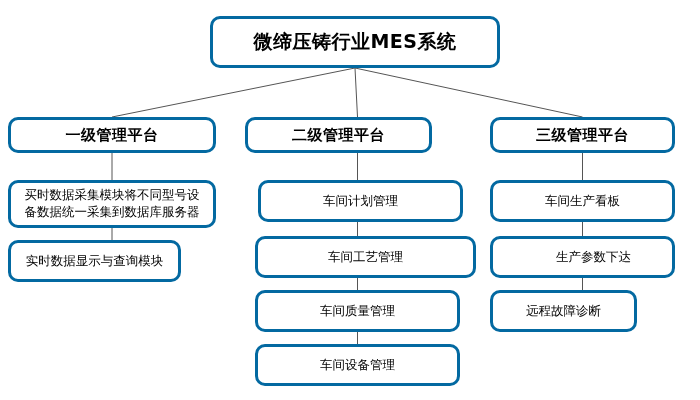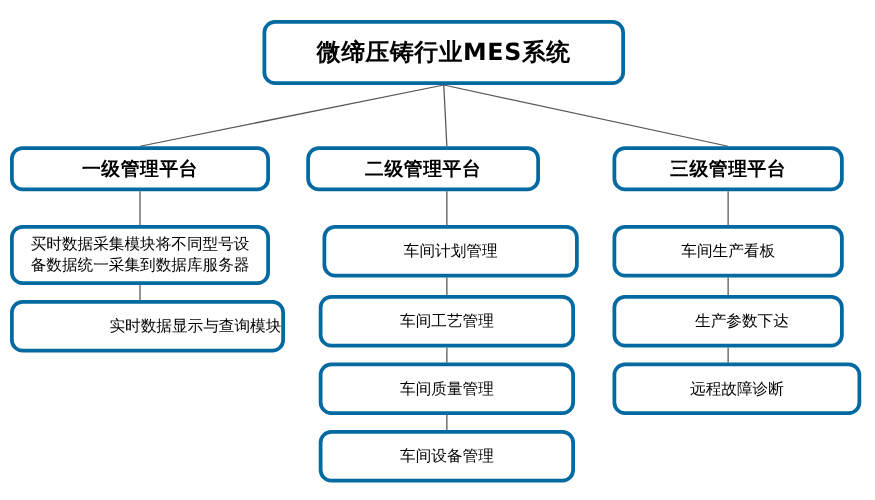--- a/index.html
+++ b/index.html
@@ -89,45 +89,45 @@
   </div>
 
   <div id="nodes-host">
       <div class="node node-level" style="left: 8px; top: 117px; width: 208px; height: 36px;">
         <span class="leaf-text">一级管理平台</span>
       </div>
       <div class="node node-leaf dense" style="left: 8px; top: 180px; width: 208px; height: 48px;">
         <span class="leaf-text">买时数据采集模块将不同型号设
 备数据统一采集到数据库服务器</span>
       </div>
-      <div class="node node-leaf" style="left: 8px; top: 240px; width: 220px; height: 42px; justify-content: flex-end;">
+      <div class="node node-leaf" style="left: 8px; top: 240px; width: 173px; height: 42px;">
         <span class="leaf-text">实时数据显示与查询模块</span>
       </div>
       <div class="node node-level" style="left: 245px; top: 117px; width: 187px; height: 36px;">
         <span class="leaf-text">二级管理平台</span>
       </div>
       <div class="node node-leaf" style="left: 258px; top: 180px; width: 205px; height: 42px;">
         <span class="leaf-text">车间计划管理</span>
       </div>
-      <div class="node node-leaf" style="left: 255px; top: 236px; width: 205px; height: 42px;">
+      <div class="node node-leaf" style="left: 255px; top: 236px; width: 221px; height: 42px;">
         <span class="leaf-text">车间工艺管理</span>
       </div>
       <div class="node node-leaf" style="left: 255px; top: 290px; width: 205px; height: 42px;">
         <span class="leaf-text">车间质量管理</span>
       </div>
       <div class="node node-leaf" style="left: 255px; top: 344px; width: 205px; height: 42px;">
         <span class="leaf-text">车间设备管理</span>
       </div>
       <div class="node node-level" style="left: 490px; top: 117px; width: 185px; height: 36px;">
         <span class="leaf-text">三级管理平台</span>
       </div>
       <div class="node node-leaf" style="left: 490px; top: 180px; width: 185px; height: 42px;">
         <span class="leaf-text">车间生产看板</span>
       </div>
       <div class="node node-leaf" style="left: 490px; top: 236px; width: 185px; height: 42px; padding-left: 22px;">
         <span class="leaf-text">生产参数下达</span>
       </div>
-      <div class="node node-leaf" style="left: 490px; top: 290px; width: 199px; height: 42px;">
+      <div class="node node-leaf" style="left: 490px; top: 290px; width: 147px; height: 42px;">
         <span class="leaf-text">远程故障诊断</span>
       </div>
     </div>
 
 </div>
 
 </body></html>

